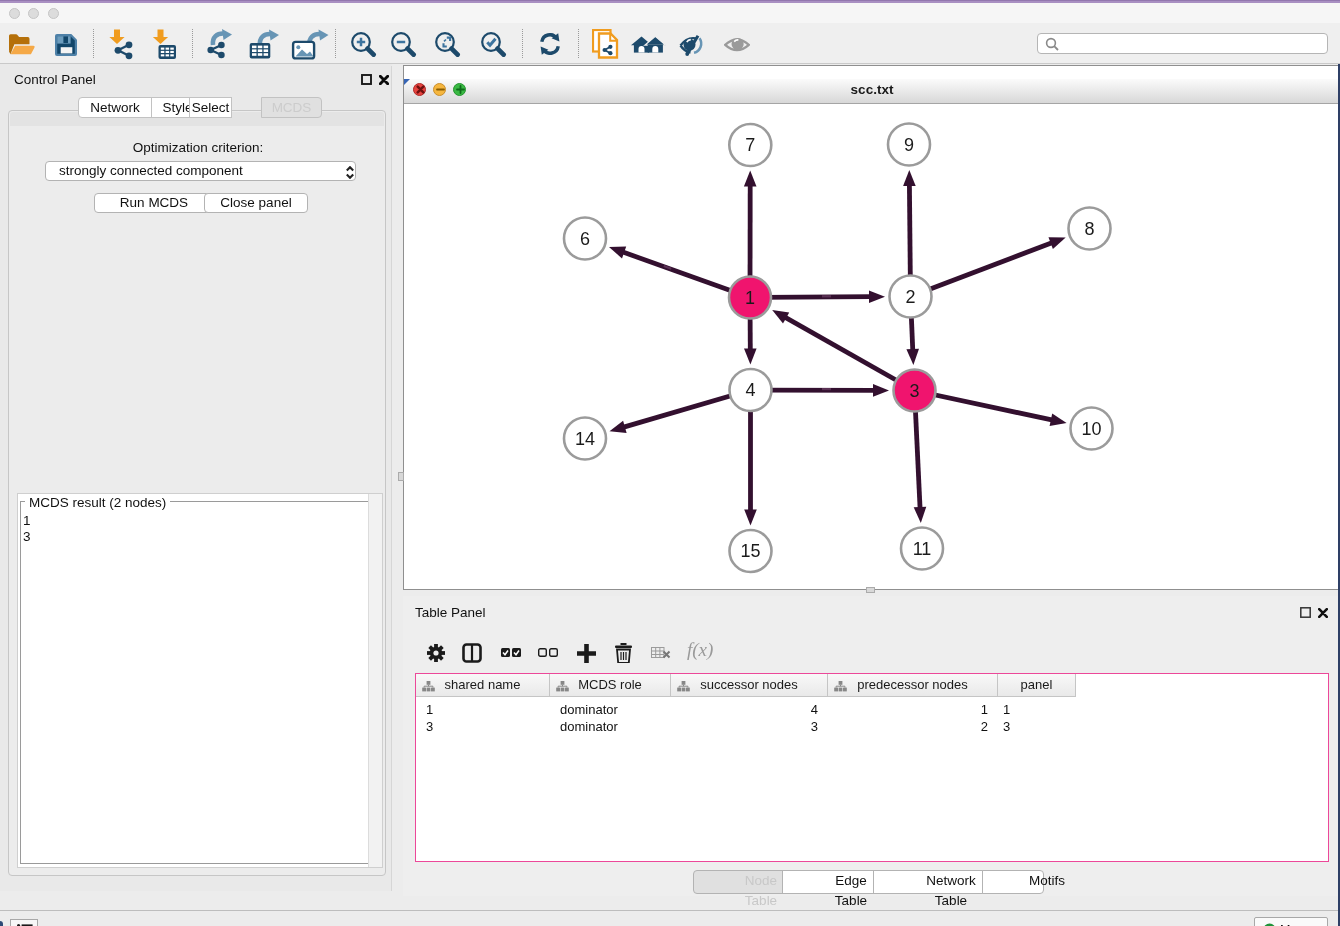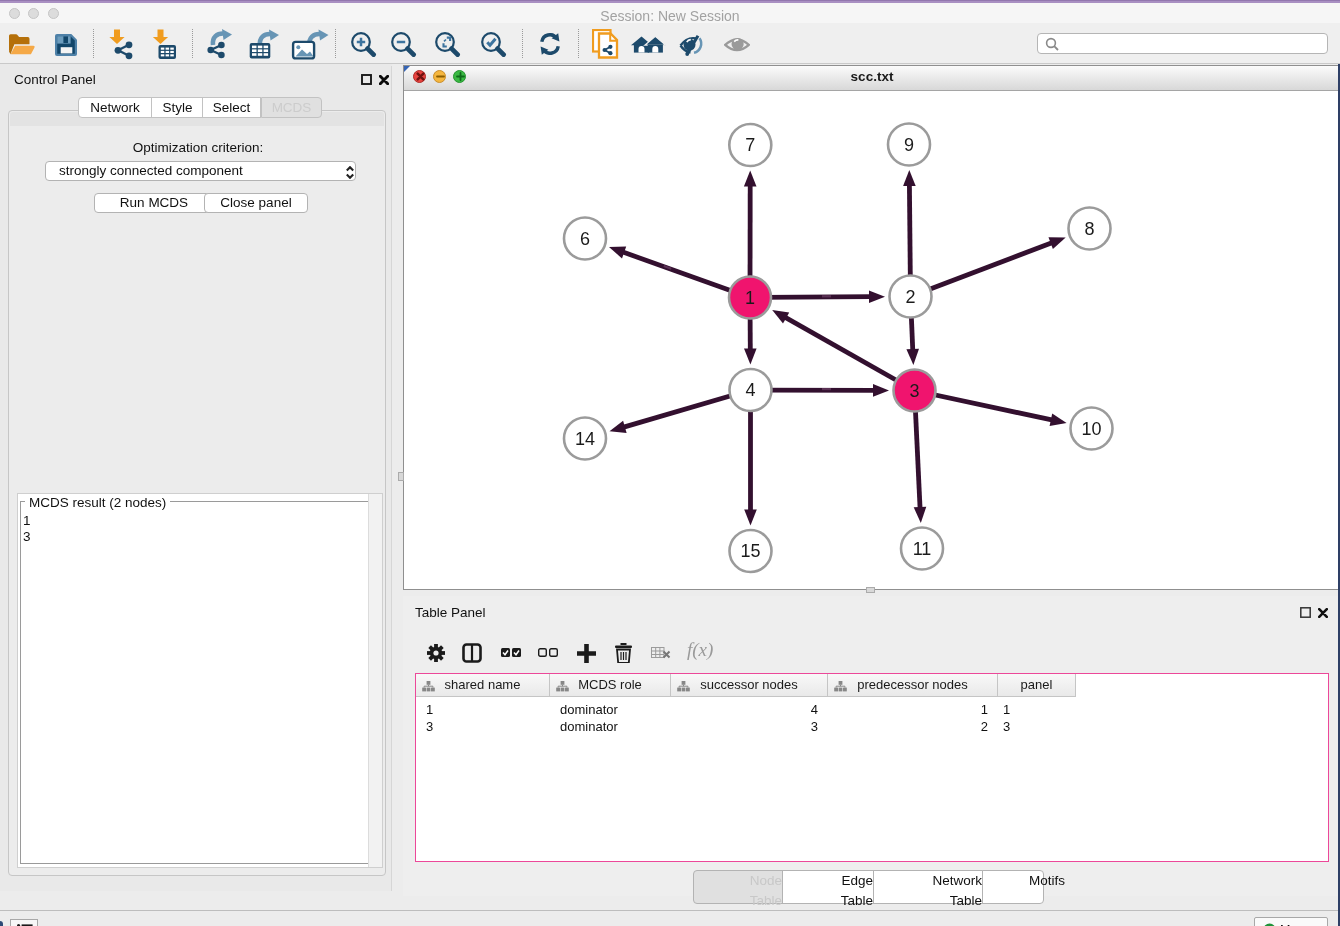--- a/index.html
+++ b/index.html
@@ -25,44 +25,43 @@
 #optlabel { left:0; top:29px; width:378px; text-align:center; font-size:13.5px; color:#111; }
 #selbox { left:36px; top:50px; width:311px; height:20px; background:#fff; border:1px solid #b3b3b3; border-radius:4px; font-size:13.5px; color:#111; line-height:18px; padding-left:13px; }
 .btn { position:absolute; height:20px; background:#fff; border:1px solid #b3b3b3; border-radius:4px; font-size:13.5px; color:#111; text-align:center; line-height:18px; }
 #mcdspanel { left:8px; top:382px; width:366px; height:375px; background:#fff; border:1px solid #cfcfcf; }
 #fieldset { left:11px; top:390px; width:360px; height:363px; border:1px solid #9a9a9a; }
 #fieldlabel { left:16px; top:384px; background:#fff; padding:0 4px; font-size:13.5px; color:#111; }
 #mcdstext { left:14px; top:402px; font-size:13.5px; color:#111; line-height:16.2px; }
 #mcdsscroll { left:359px; top:383px; width:14px; height:373px; background:#f2f2f2; border-left:1px solid #dcdcdc; }
 
 #netwin { left:403px; top:65px; width:937px; height:525px; border:1px solid #8f8f8f; border-right:none; background:#fff; }
-#nettitle { position:absolute; left:0; top:0; width:936px; height:25px; background:linear-gradient(#fbfbfb,#d8d8d8); border-bottom:1px solid #a5a5a5; }
+#nettitle { position:absolute; left:0; top:13px; width:936px; height:25px; background:linear-gradient(#fbfbfb,#d8d8d8); border-bottom:1px solid #a5a5a5; }
 #nettitle .tl { position:absolute; top:3.5px; width:13px; height:13px; border-radius:50%; }
 #netname { position:absolute; left:0; top:2.5px; width:936px; text-align:center; font-size:13.5px; font-weight:bold; color:#1a1a1a; }
 
 #tpanel { left:403px; top:596px; width:937px; height:300px; background:#eeeeee; }
 #tbox { position:absolute; left:12px; top:77px; width:914px; height:189px; background:#fff; border:1px solid #ec4899; }
 .thead { position:absolute; top:0; height:23px; background:linear-gradient(#f8f8f8,#e9e9e9); border-right:1px solid #c5c5c5; border-bottom:1px solid #c5c5c5; font-size:13px; color:#1a1a1a; text-align:center; line-height:22px; }
 .trow { position:absolute; font-size:13px; color:#111; }
 .segtabs { position:absolute; top:274px; height:21px; font-size:13.5px; }
-.seg { position:absolute; top:0; height:34px; background:#fff; border:1px solid #b3b3b3; text-align:right; line-height:20px; color:#111;padding-left:46px; }
+.seg { position:absolute; top:0; height:24px; background:#fff; border:1px solid #b3b3b3; text-align:center; line-height:20px; color:#111;padding-left:46px; }
 .seg.sel { background:#e0e0e0; color:#c8c8c8; }
 
 #statusbar { left:0; top:910px; width:1340px; height:35px; background:#ececec; border-top:1px solid #bdbdbd; }
 #memorybtn { position:absolute; left:1254px; top:6px; width:74px; height:24px; background:#fafafa; border:1px solid #a8a8a8; border-radius:2px; font-size:12.5px; color:#111; }
 svg text { font-family:"Liberation Sans", sans-serif; }
 </style>
 </head>
 <body>
 <div class="abs" id="purple"></div>
 <div class="abs" id="titlebar">
   <div class="light" style="left:9px;"></div>
   <div class="light" style="left:28px;"></div>
   <div class="light" style="left:48px;"></div>
-  <div class="abs" id="wintitle">Session: New Session</div>
 </div>
 <div class="abs" id="toolbar">
     <div class="tsep" style="left:93px;"></div>
     <div class="tsep" style="left:192px;"></div>
     <div class="tsep" style="left:335px;"></div>
     <div class="tsep" style="left:522px;"></div>
     <div class="tsep" style="left:578px;"></div>
     <svg class="abs" style="left:8px;top:9.5px;" width="28" height="23" viewBox="0 0 28 23">
       <path d="M1,18.5 V2.8 a1.6,1.6 0 0 1 1.6,-1.6 h5.6 a1.3,1.3 0 0 1 1,0.5 l1.9,2.4 h8.8 a1.6,1.6 0 0 1 1.6,1.6 v5.6 h-15 z" fill="#b5700a"></path>
       <path d="M2.6,21.3 L7.1,12.7 H25.4 a1.2,1.2 0 0 1 1.1,1.7 l-3.6,6.9 z" fill="#f5a947"></path>
@@ -197,21 +196,21 @@
   <div class="abs paneltitle" style="left:14px;top:8px;">Control Panel</div>
   <svg class="abs" style="left:361px;top:10px;" width="11" height="11" viewBox="0 0 11 11">
       <rect x="1" y="1" width="9" height="9" fill="none" stroke="#1a1a1a" stroke-width="1.9"></rect>
     </svg>
     <svg class="abs" style="left:379px;top:11px;" width="10" height="10" viewBox="0 0 10 10">
       <path d="M1.3,1.3 L8.7,8.7 M8.7,1.3 L1.3,8.7" stroke="#0a0a0a" stroke-width="2.9" stroke-linecap="round"></path>
     </svg>
   <div class="tabs">
     <div class="tab" style="left:0;width:74px;border-radius:4px 0 0 4px;">Network</div>
     <div class="tab" style="left:73px;width:53px;">Style</div>
-    <div class="tab" style="left:124px;width:59px;">Select</div>
+    <div class="tab" style="left:111px;width:43px;">Select</div>
     <div class="tab sel" style="left:183px;width:61px;border-radius:0 4px 4px 0;">MCDS</div>
   </div>
   <div id="cpane">
     <div class="shade"></div>
     <div class="abs" id="optlabel">Optimization criterion:</div>
     <div class="abs" id="selbox">strongly connected component<svg class="abs" style="left:300px;top:3.5px;" width="8" height="13" viewBox="0 0 8 13">
           <path d="M0.8,4.4 L4,1.2 L7.2,4.4 M0.8,8.6 L4,11.8 L7.2,8.6" stroke="#222" stroke-width="2.1" fill="none"></path>
         </svg></div>
     <div class="btn" style="left:85px;top:82px;width:120px;">Run MCDS</div>
     <div class="btn" style="left:195px;top:82px;width:104px;">Close panel</div>

